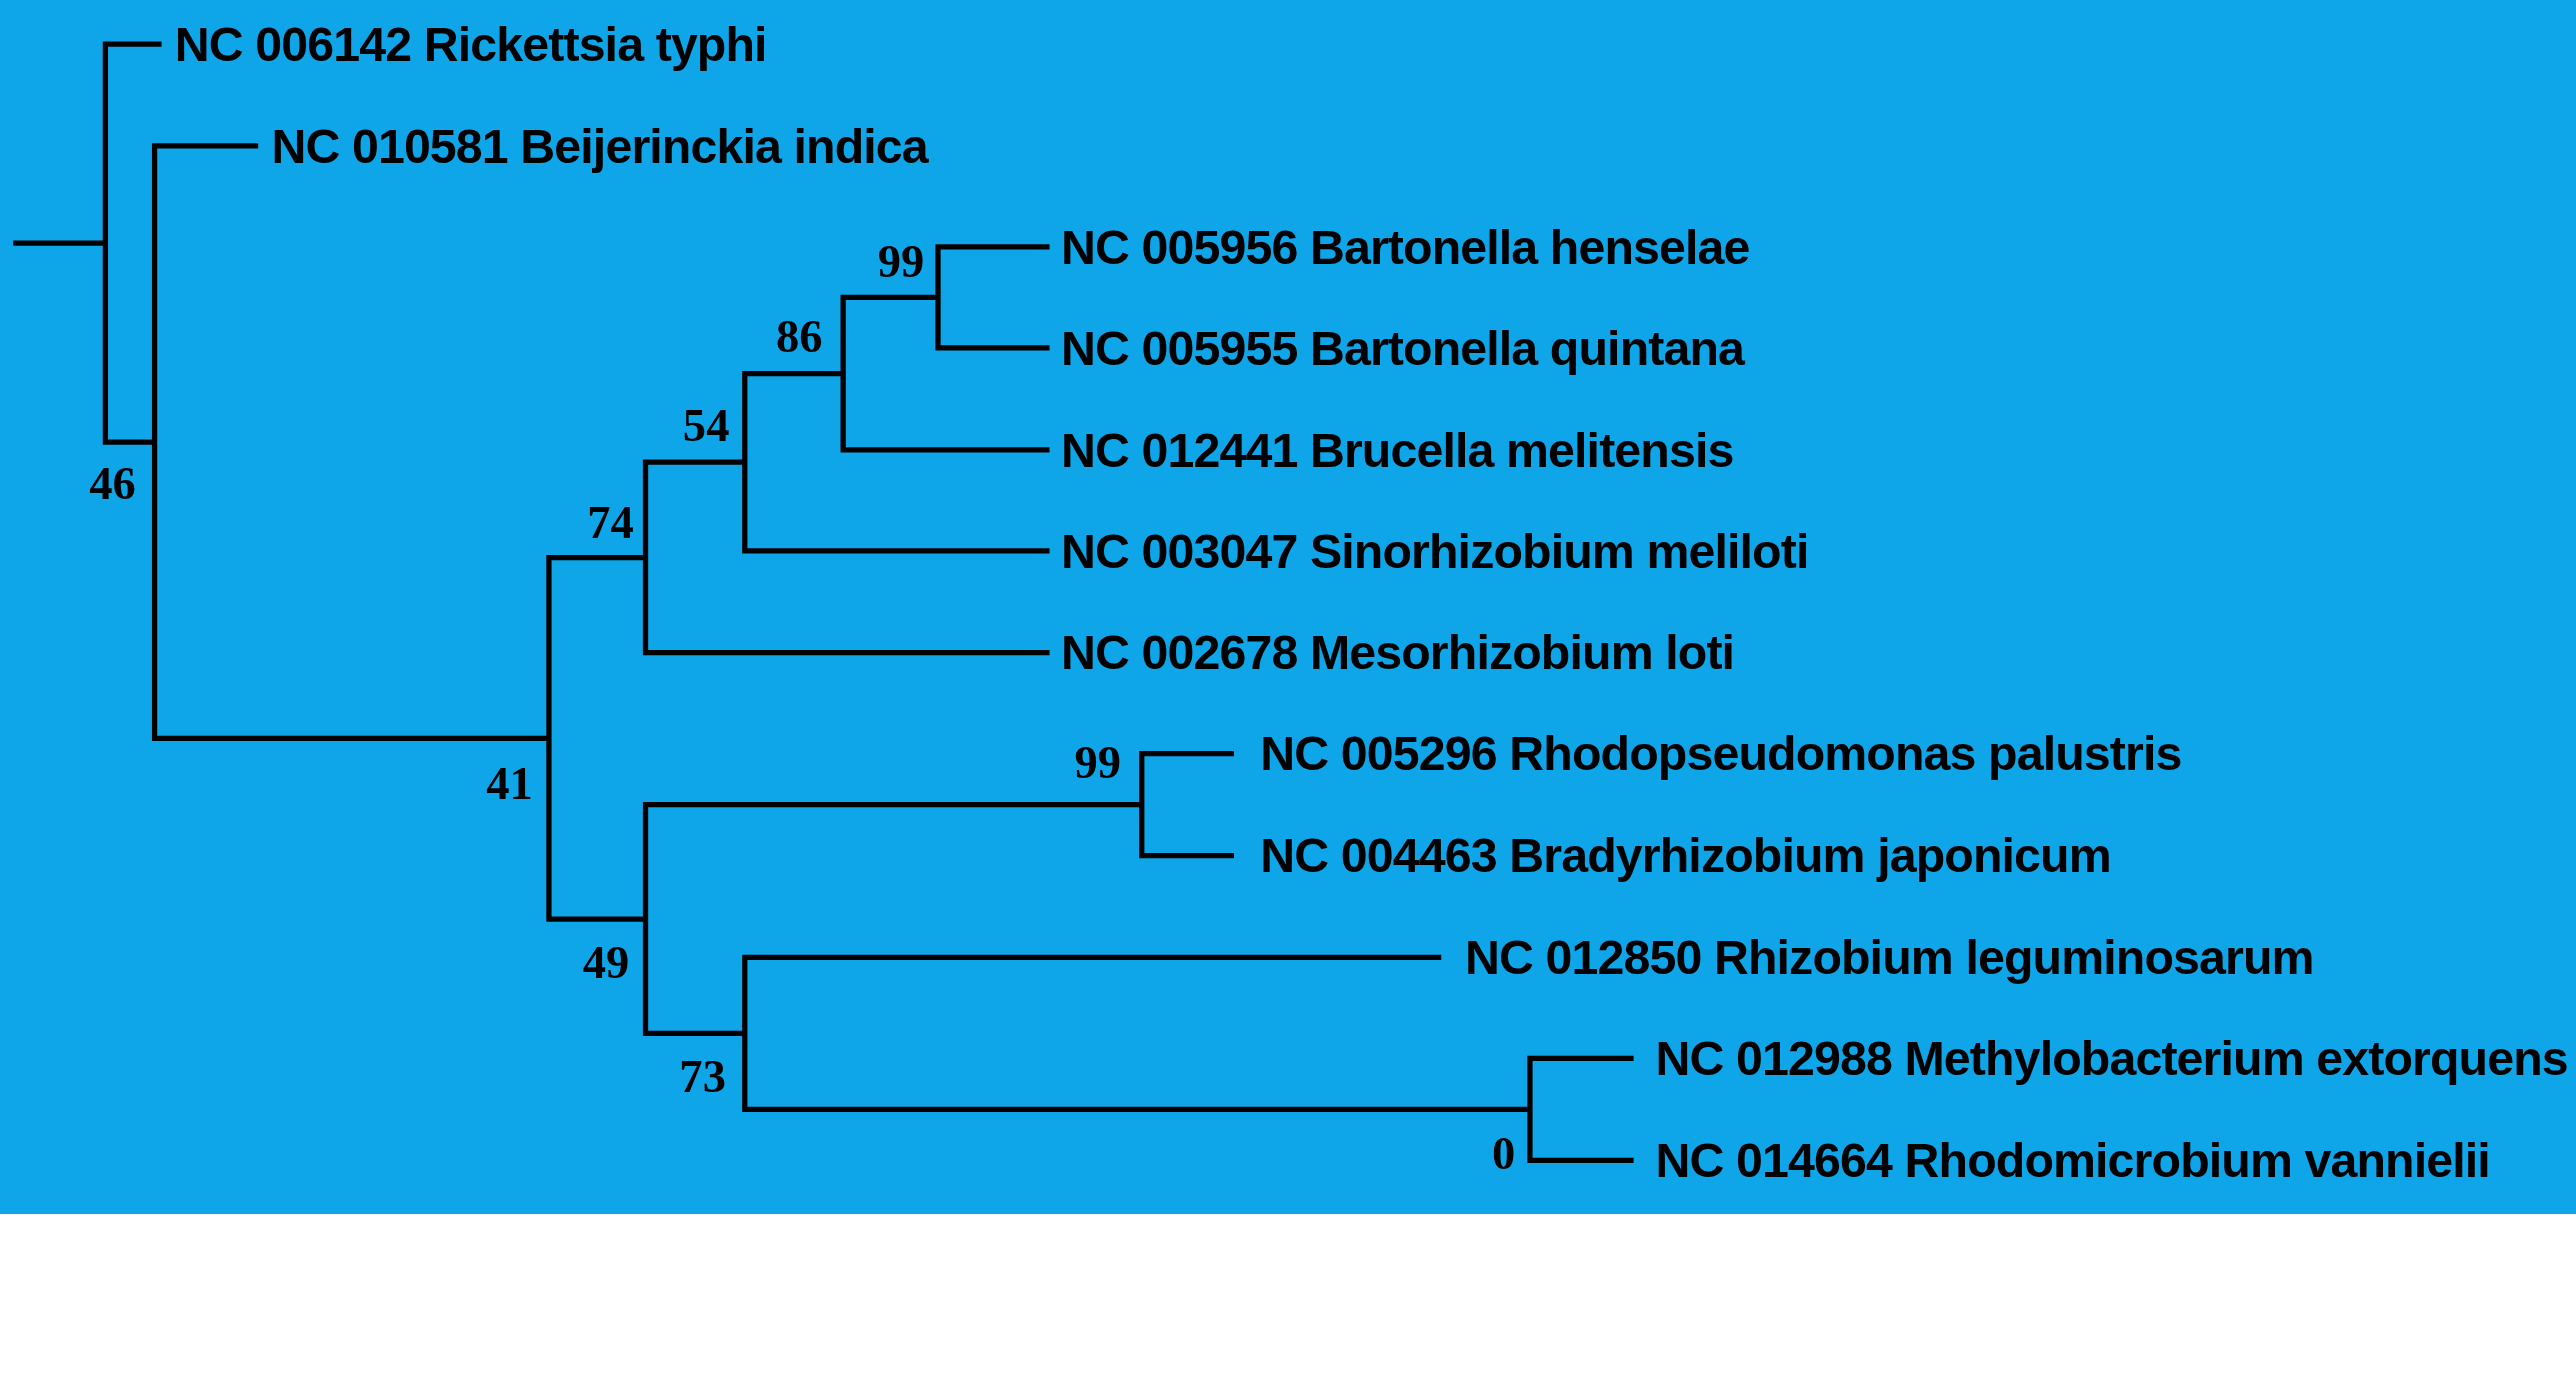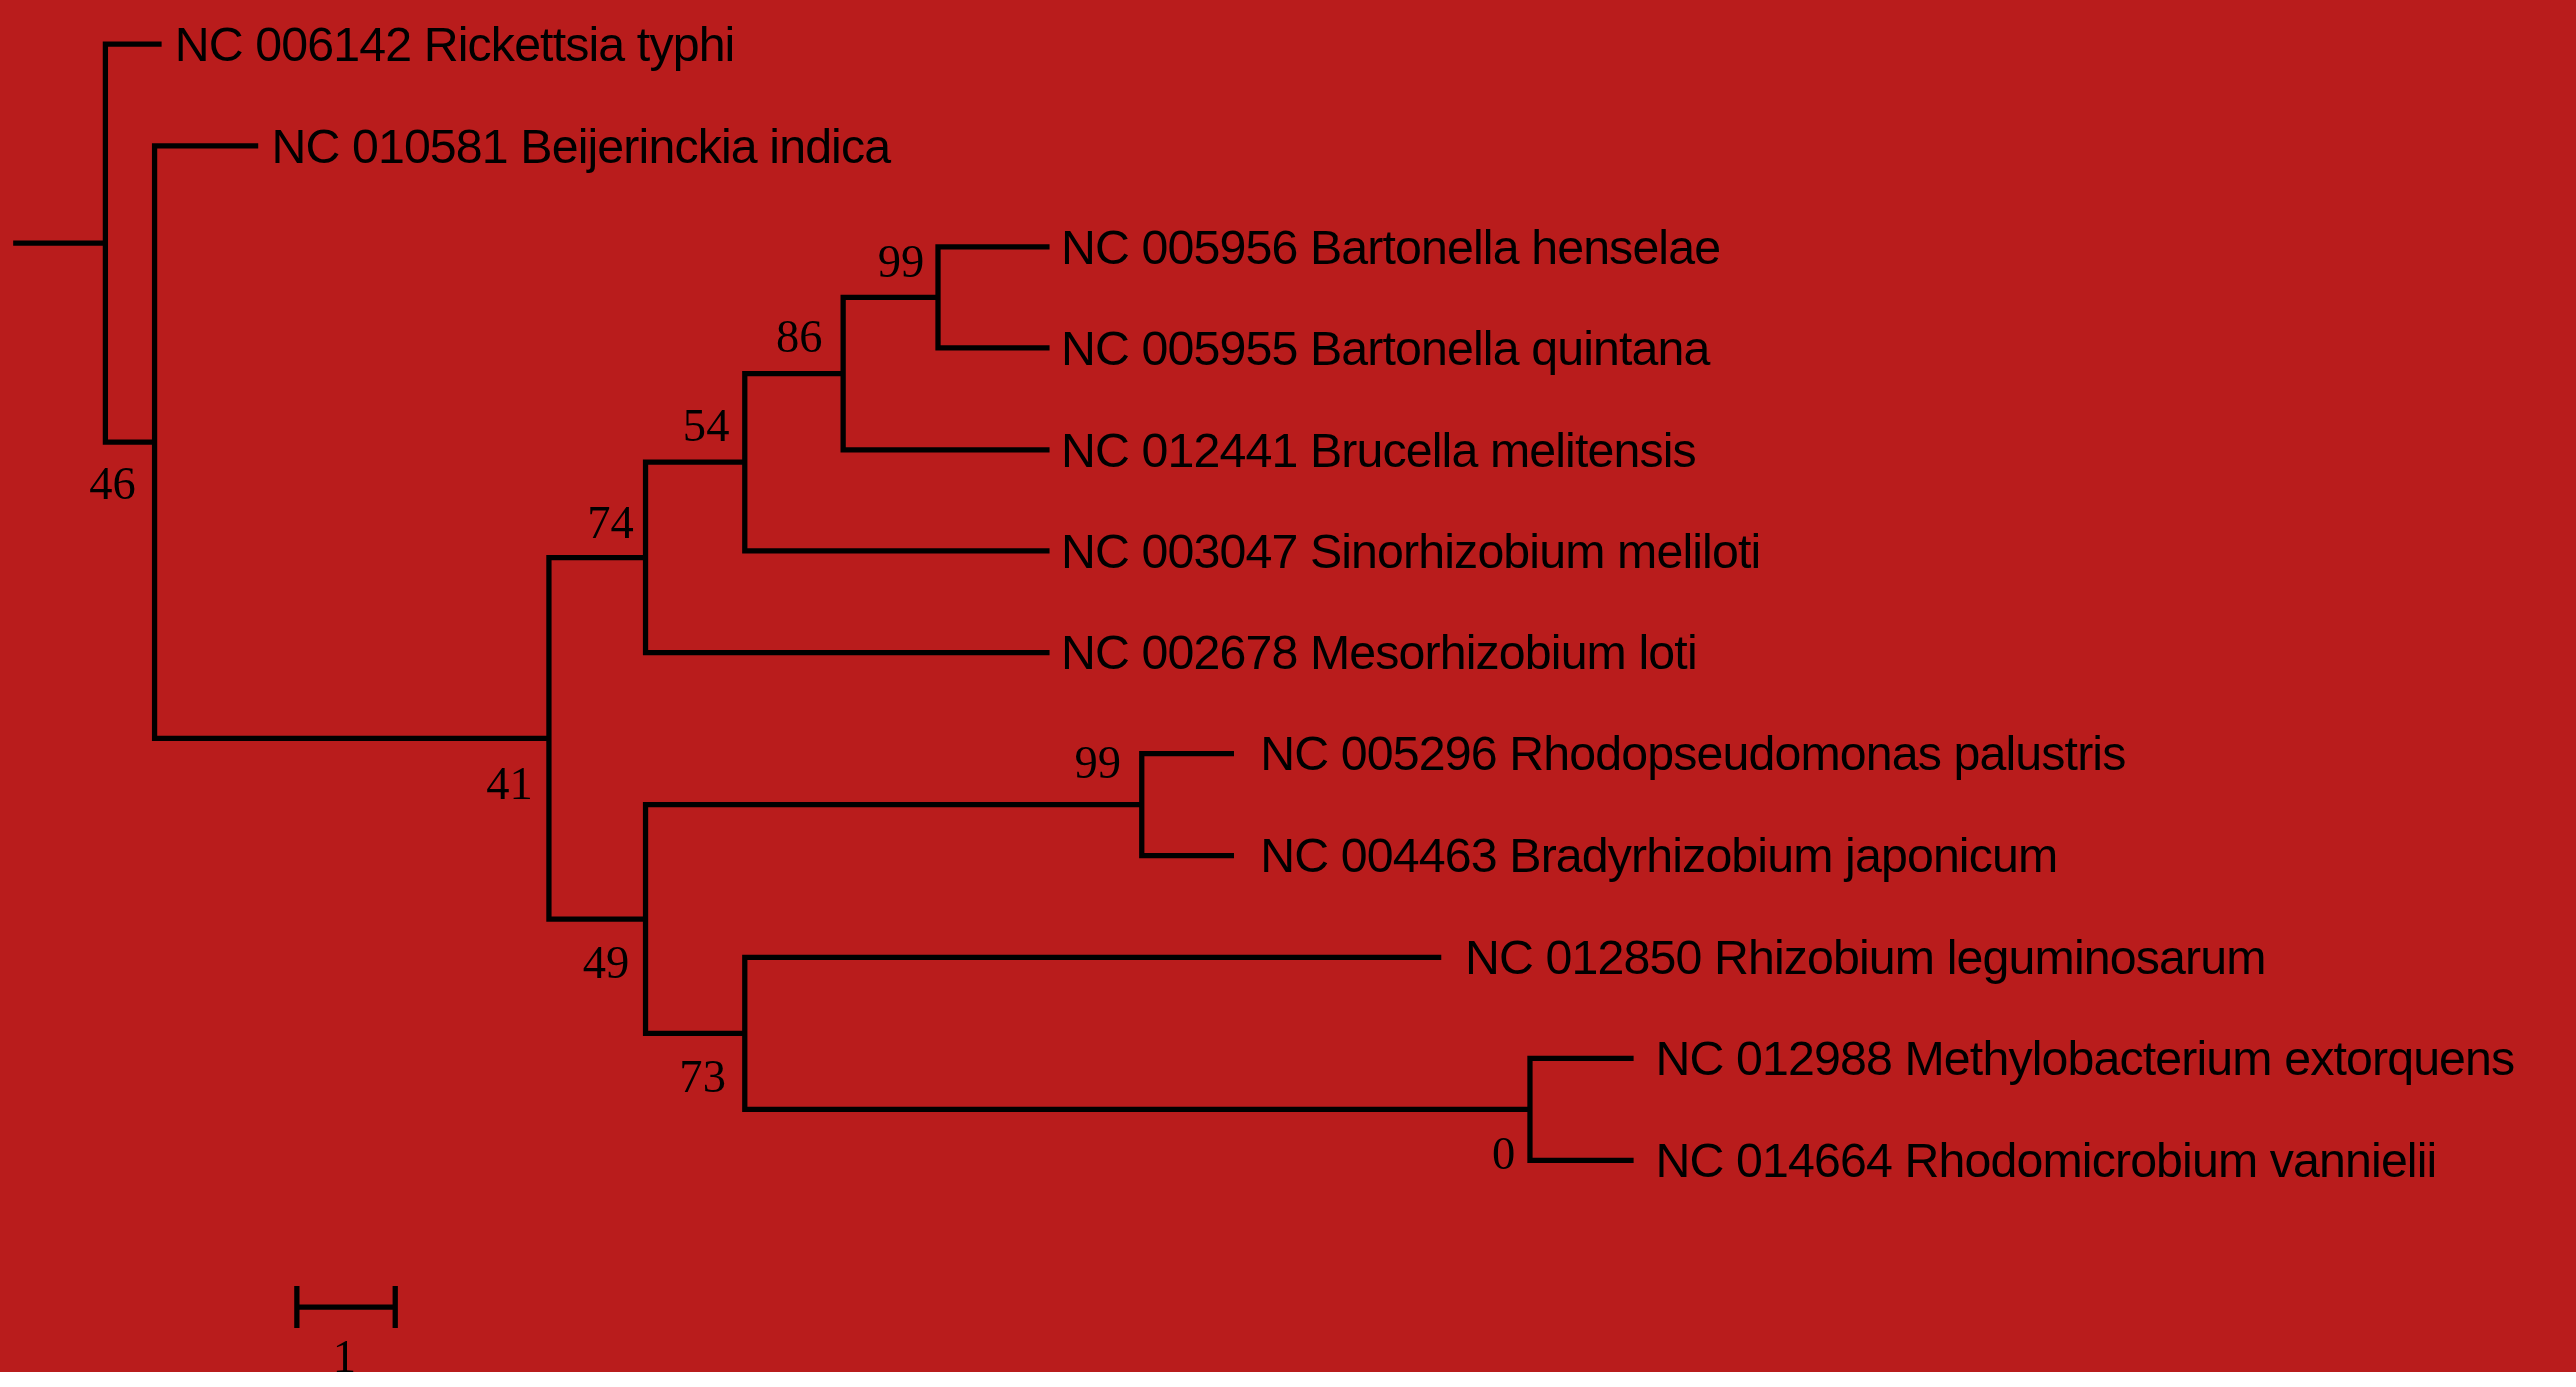--- a/index.html
+++ b/index.html
@@ -2,24 +2,25 @@
 <html style="font-size:14px"><head>
 <meta charset="utf-8">
 <style>
   html, body {
     margin: 0;
     padding: 0;
     background: #ffffff;
   }
   .figure-wrap {
     width: 2576px;
-    height: 1372px;
-    background: #b91c1c;
+    height: 1214px;
+    background: #0ea5e9;
     position: relative;
     overflow: hidden;
+    font-weight: bold;
   }
   svg.tree {
     display: block;
     width: 2576px;
     height: 1388px;
   }
   .branch {
     fill: none;
     stroke: #000000;
     stroke-width: 6;

